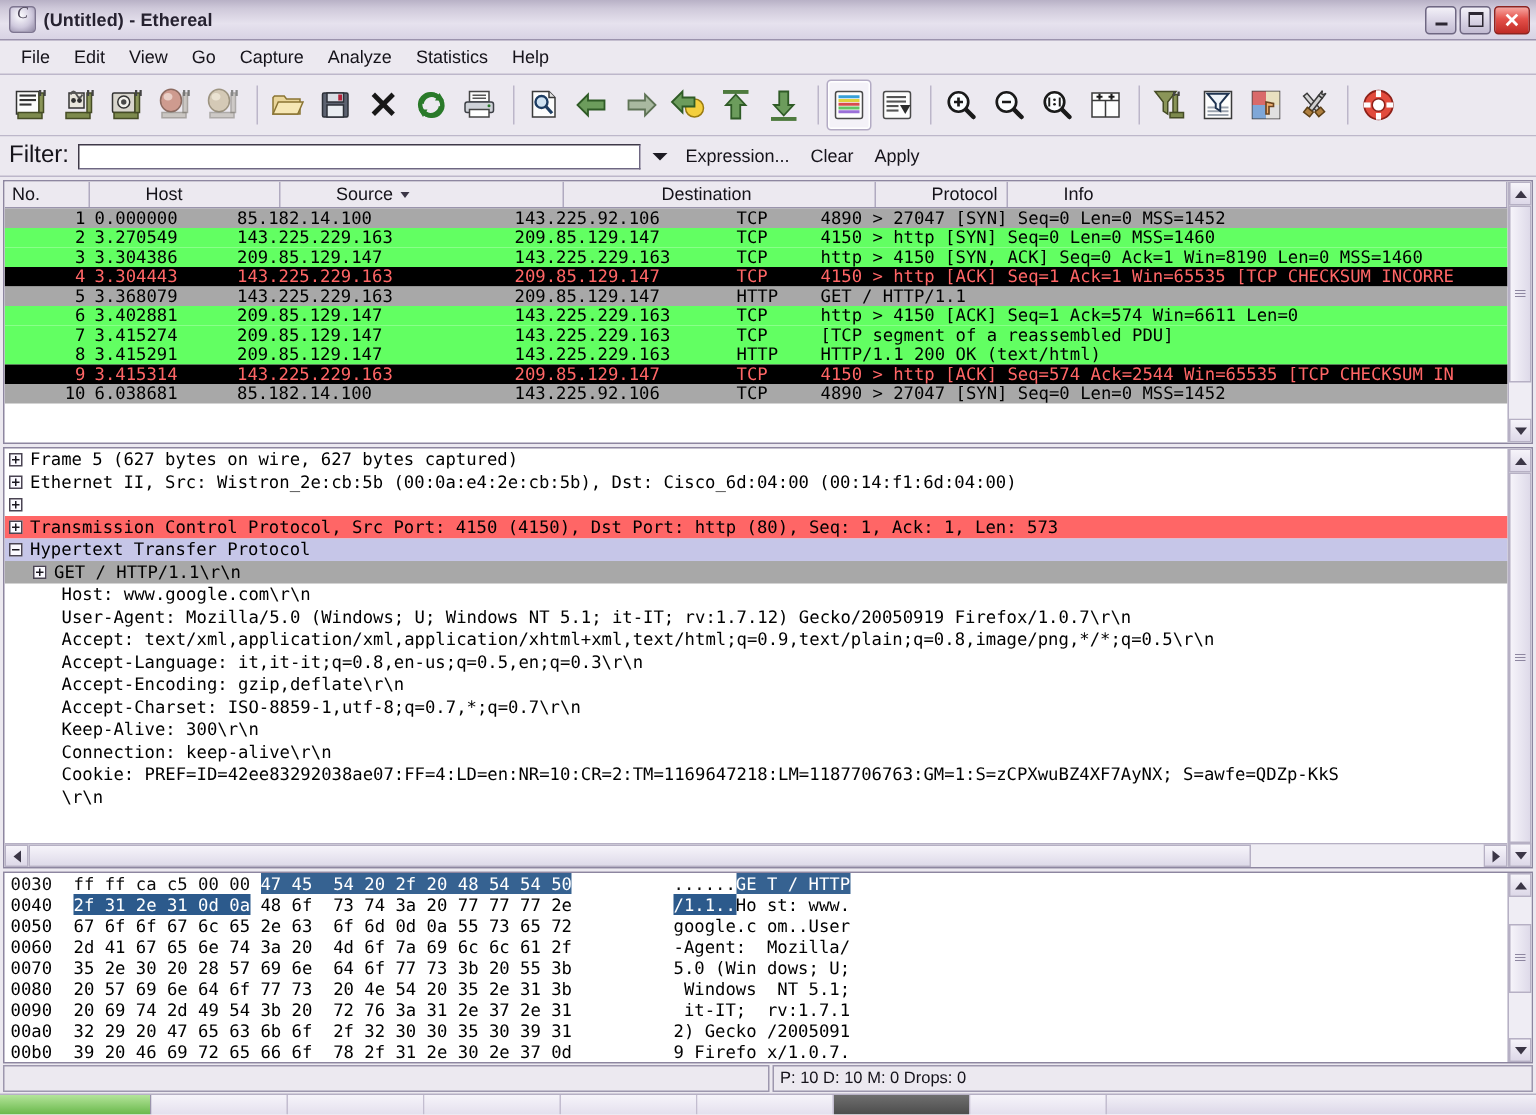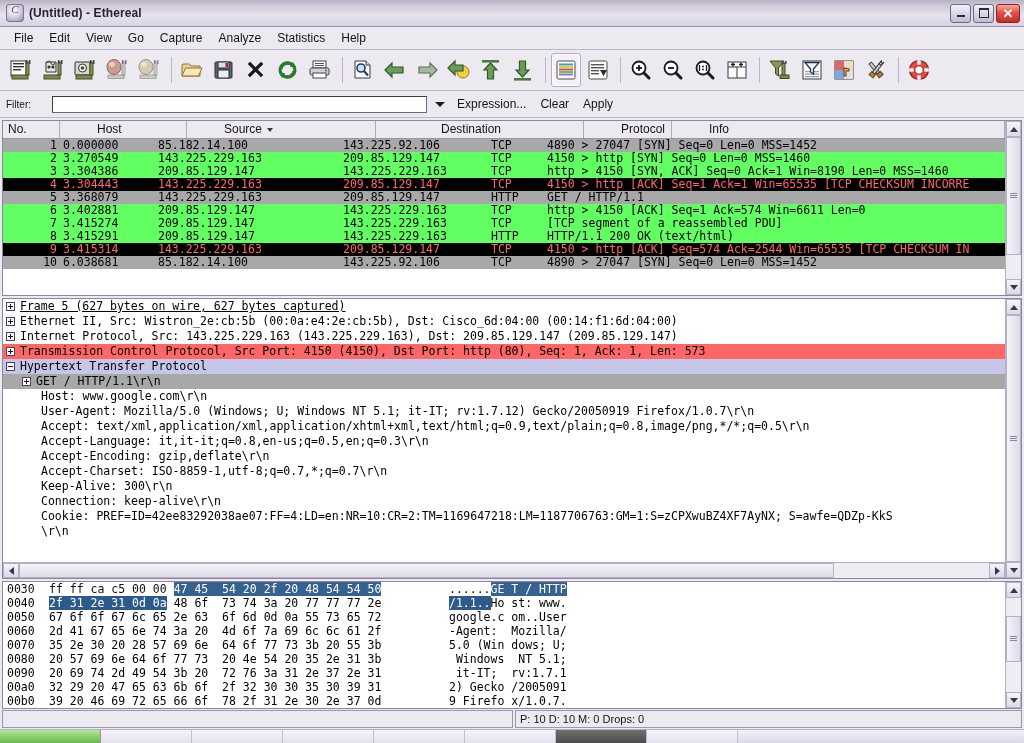--- a/index.html
+++ b/index.html
@@ -121,21 +121,21 @@
   
   .filterbar {
     height: 26px;
     background: #ece9f0;
     display: flex; align-items: center;
     padding: 0 6px;
     gap: 6px;
     flex: 0 0 auto;
     border-bottom: 1px solid #bdb7ca;
   }
-  .filter-label { font-size: 10px; color: #15131a; width: 40px; }
+  .filter-label { font-size: 16px; color: #15131a; width: 40px; }
   .filter-input {
     flex: 0 0 375px;
     height: 17px;
     background: #ffffff;
     border: 1px solid #6e6782;
     border-top-color: #3e3948;
     border-left-color: #3e3948;
     font-family: "Liberation Sans", sans-serif;
     font-size: 12px;
     padding: 0 3px;
@@ -749,31 +749,30 @@
       </div>
       <div class="sb-btn">
           <div class="arr-dn"></div>
         </div>
     </div>
   </div>
 
   <div class="pane" id="detail-pane">
     <div class="pane-body" style="display:flex;flex-direction:column;">
       <div class="tree" id="detail-rows" style="flex:1 1 auto;overflow:hidden;">
-          <div class="trow indent-1" style="background: transparent; color: rgb(0, 0, 0); text-decoration: underline;">
+          <div class="trow indent-1" style="background: transparent; color: rgb(0, 0, 0);">
             <span class="twist plus"></span>
             <span>Frame 5 (627 bytes on wire, 627 bytes captured)</span>
           </div>
           <div class="trow indent-1" style="background: transparent; color: rgb(0, 0, 0);">
             <span class="twist plus"></span>
             <span>Ethernet II, Src: Wistron_2e:cb:5b (00:0a:e4:2e:cb:5b), Dst: Cisco_6d:04:00 (00:14:f1:6d:04:00)</span>
           </div>
           <div class="trow indent-1" style="background: transparent; color: rgb(0, 0, 0);">
             <span class="twist plus"></span>
-            <span>Internet Protocol, Src: 143.225.229.163 (143.225.229.163), Dst: 209.85.129.147 (209.85.129.147)</span>
           </div>
           <div class="trow indent-1" style="background: rgb(255, 102, 102); color: rgb(0, 0, 0);">
             <span class="twist plus"></span>
             <span>Transmission Control Protocol, Src Port: 4150 (4150), Dst Port: http (80), Seq: 1, Ack: 1, Len: 573</span>
           </div>
           <div class="trow indent-1" style="background: rgb(198, 198, 232); color: rgb(0, 0, 0);">
             <span class="twist"></span>
             <span>Hypertext Transfer Protocol</span>
           </div>
           <div class="trow indent-2" style="background: rgb(168, 168, 168); color: rgb(0, 0, 0);">

